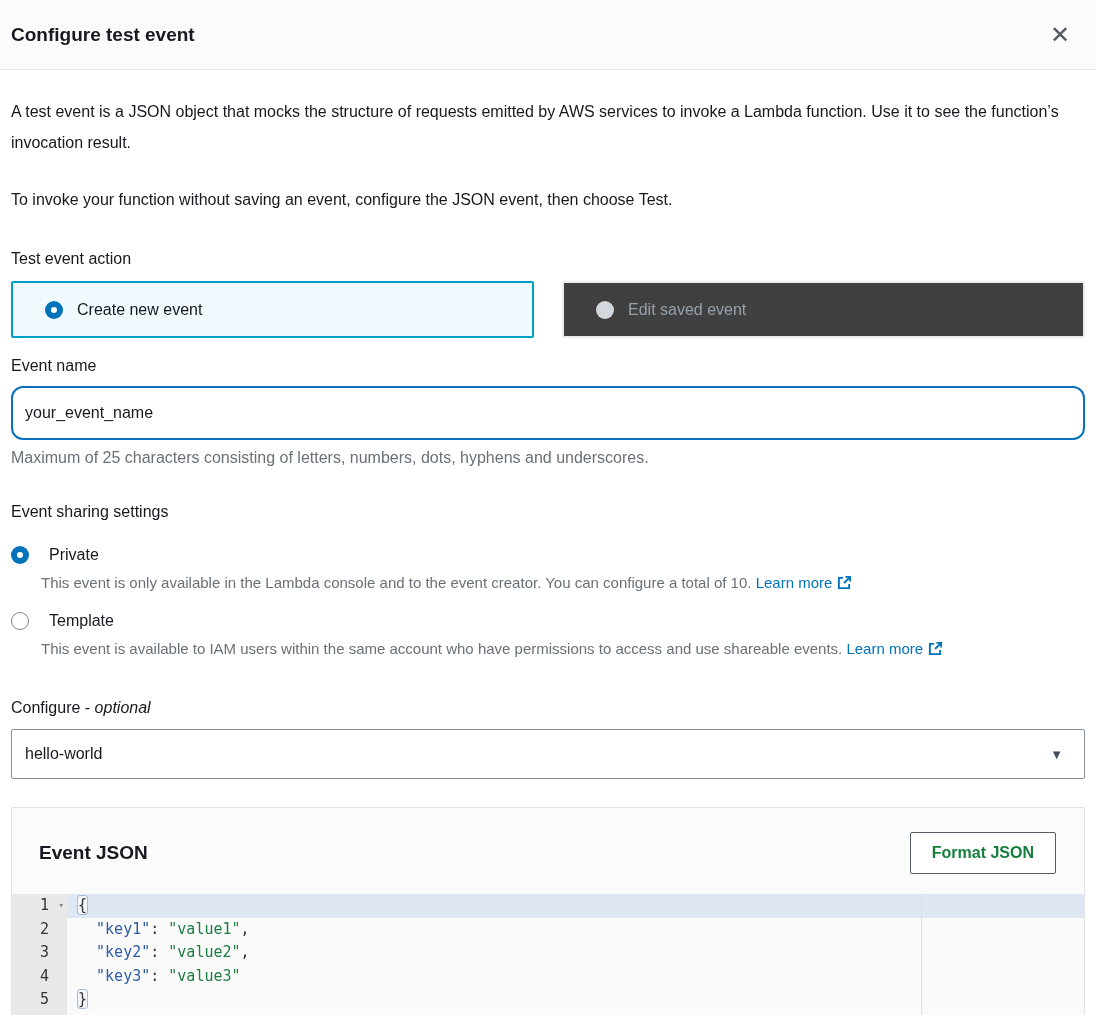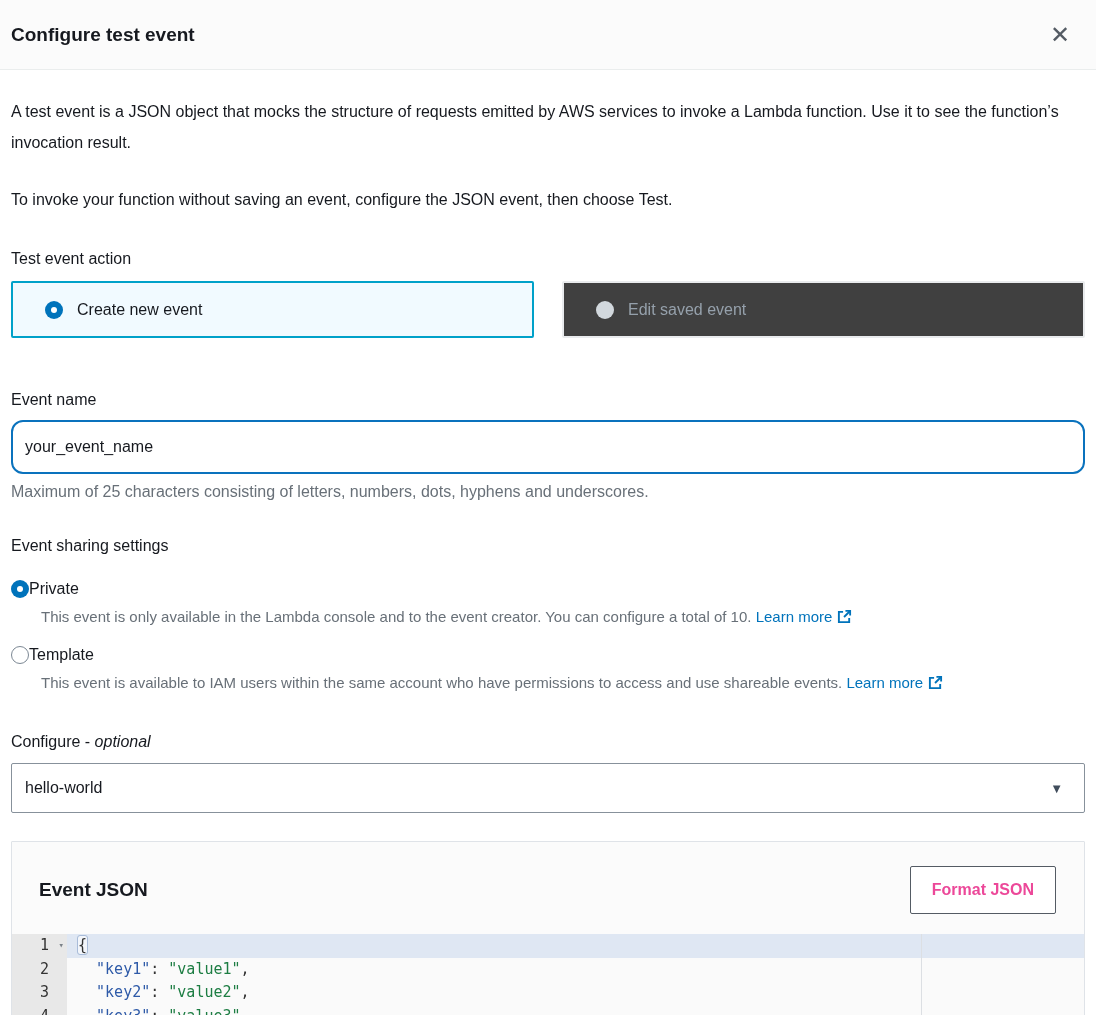--- a/index.html
+++ b/index.html
@@ -29,49 +29,49 @@
   .tile.selected { background:#f1faff; border:2px solid #00a1c9; color:#16191f; }
   .tile.disabled { background:#404040; border:2px solid #e9ebed; color:#95a0ab; cursor:default; }
 
   .radio { width:18px; height:18px; border-radius:50%; flex:0 0 18px; position:relative; }
   .radio.on { background:#0073bb; }
   .radio.on::after { content:""; position:absolute; left:6px; top:6px; width:6px; height:6px;
     border-radius:50%; background:#fff; }
   .radio.off { background:#fff; border:1.5px solid #7c8894; }
   .radio.gray { background:#d2d8dd; }
 
-  .lbl-name { margin-top:51px; }
+  .lbl-name { margin-top:17px; }
   .text-input { margin-top:9px; width:1074px; height:54px; border:2px solid #0a72bd;
     border-radius:12px; background:#fff; font-size:16px; color:#16191f; padding:0 12px;
     font-family:"Liberation Sans","DejaVu Sans",sans-serif; outline:none; }
   .helper { margin-top:9px; font-size:16px; color:#687078; }
 
   .lbl-sharing { margin-top:34px; }
-  .radio-row { display:flex; align-items:center; gap:0; font-size:16px; cursor:pointer; }
+  .radio-row { display:flex; align-items:center; gap:20px; font-size:16px; cursor:pointer; }
   .radio-row.r1 { margin-top:23px; }
   .radio-row.r2 { margin-top:17px; }
   .radio-desc { margin-top:8px; margin-left:30px; font-size:15px; color:#687078; line-height:21px; }
   .learn-link { color:#0073bb; text-decoration:none; font-size:15px; cursor:pointer; white-space:nowrap; }
   .ext-icon { display:inline-block; vertical-align:-2px; margin-left:5px; }
 
   .lbl-template { margin-top:36px; }
   .lbl-template .opt { font-style:italic; }
   .select-box { margin-top:10px; width:1074px; height:50px; border:1px solid #87919b;
     border-radius:2px; background:#fff; display:flex; align-items:center;
     justify-content:space-between; padding:0 21px 0 13px; font-size:16px; cursor:pointer;text-align:center; }
   .caret { font-size:13px; color:#414d5c; }
 
   
   .json-panel { margin-top:28px; width:1074px; height:221px; border:1px solid #dfe3e8;
     background:#fbfbfb; border-radius:1px; display:flex; flex-direction:column; }
   .json-head { display:flex; align-items:center; justify-content:space-between;
     padding:24px 28px 20px 27px; }
   .json-title { font-size:19px; font-weight:700; color:#16191f; }
-  .format-btn { background:#fff; border:1px solid #545b64; border-radius:2px; height:48px;
-    padding:4px 21px; font-size:16px; font-weight:700; color:#ec4899; cursor:pointer;
+  .format-btn { background:#fff; border:1px solid #545b64; border-radius:2px; height:42px;
+    padding:4px 21px; font-size:16px; font-weight:700; color:#15803d; cursor:pointer;
     font-family:"Liberation Sans","DejaVu Sans",sans-serif; }
 
   .editor { flex:1; display:flex; position:relative; background:#fafafa; overflow:hidden;
     font-family:"DejaVu Sans Mono","Liberation Mono",monospace; font-size:15px; }
   .gutter { width:55px; background:#e8e8e8; color:#333; flex:0 0 55px; }
   .gutter-cell { height:23.5px; line-height:23.5px; text-align:right; padding-right:18px;
     position:relative; }
   .fold { position:absolute; right:3px; top:0; font-size:9px; color:#7b8289; }
   .code-area { flex:1; position:relative; cursor:text; }
   .code-row { height:23.5px; line-height:23.5px; white-space:pre; padding-left:11px;

